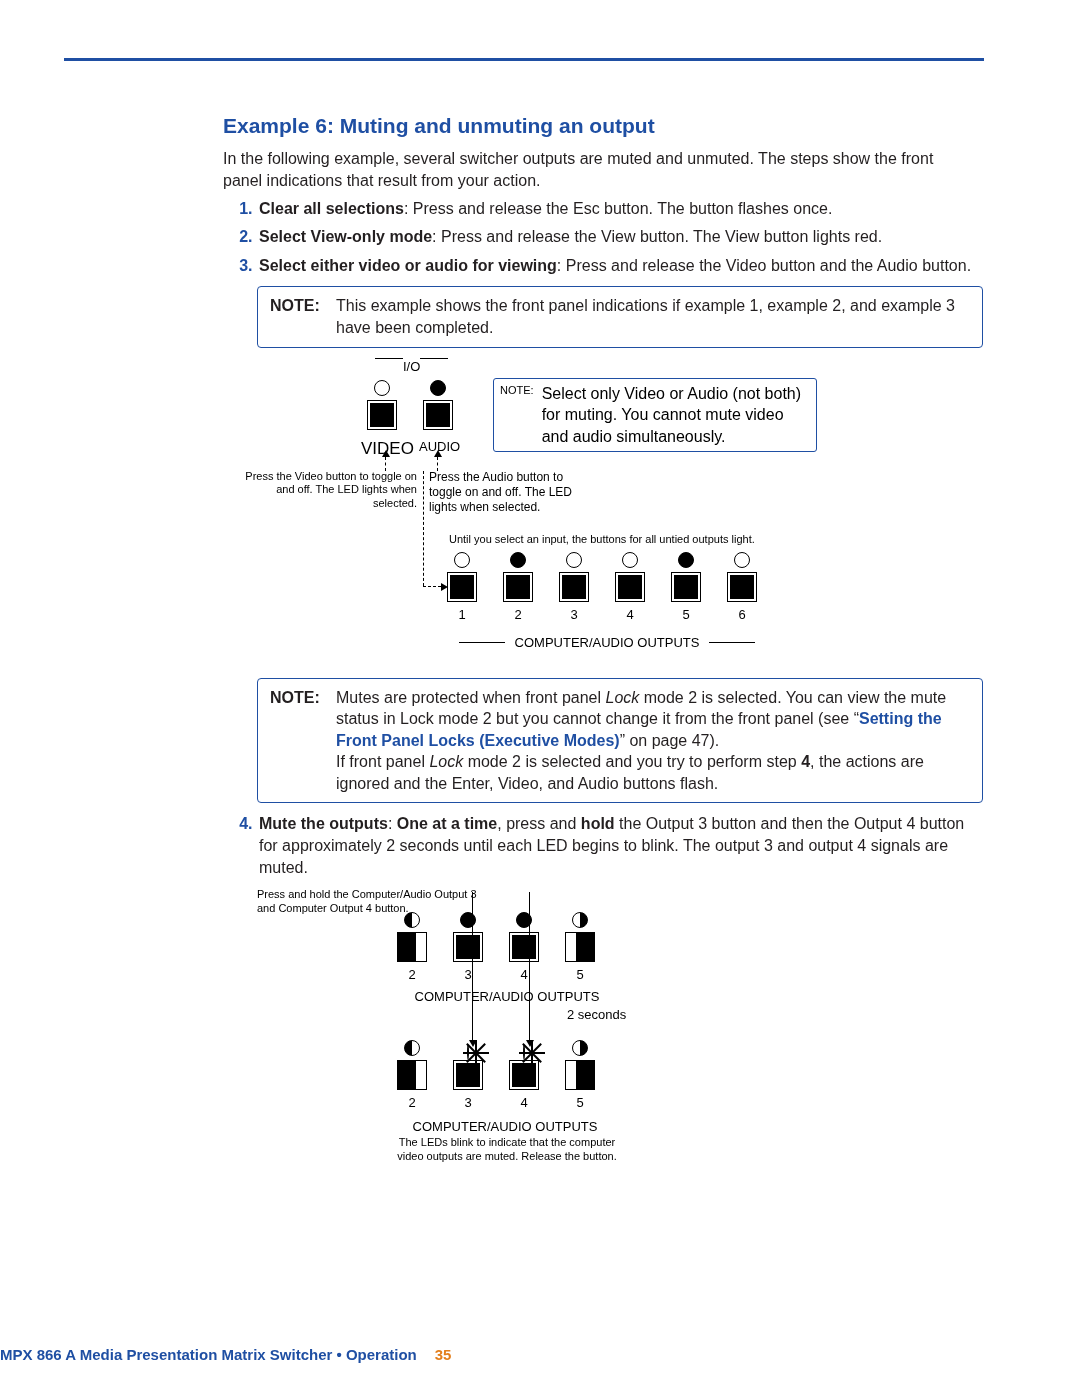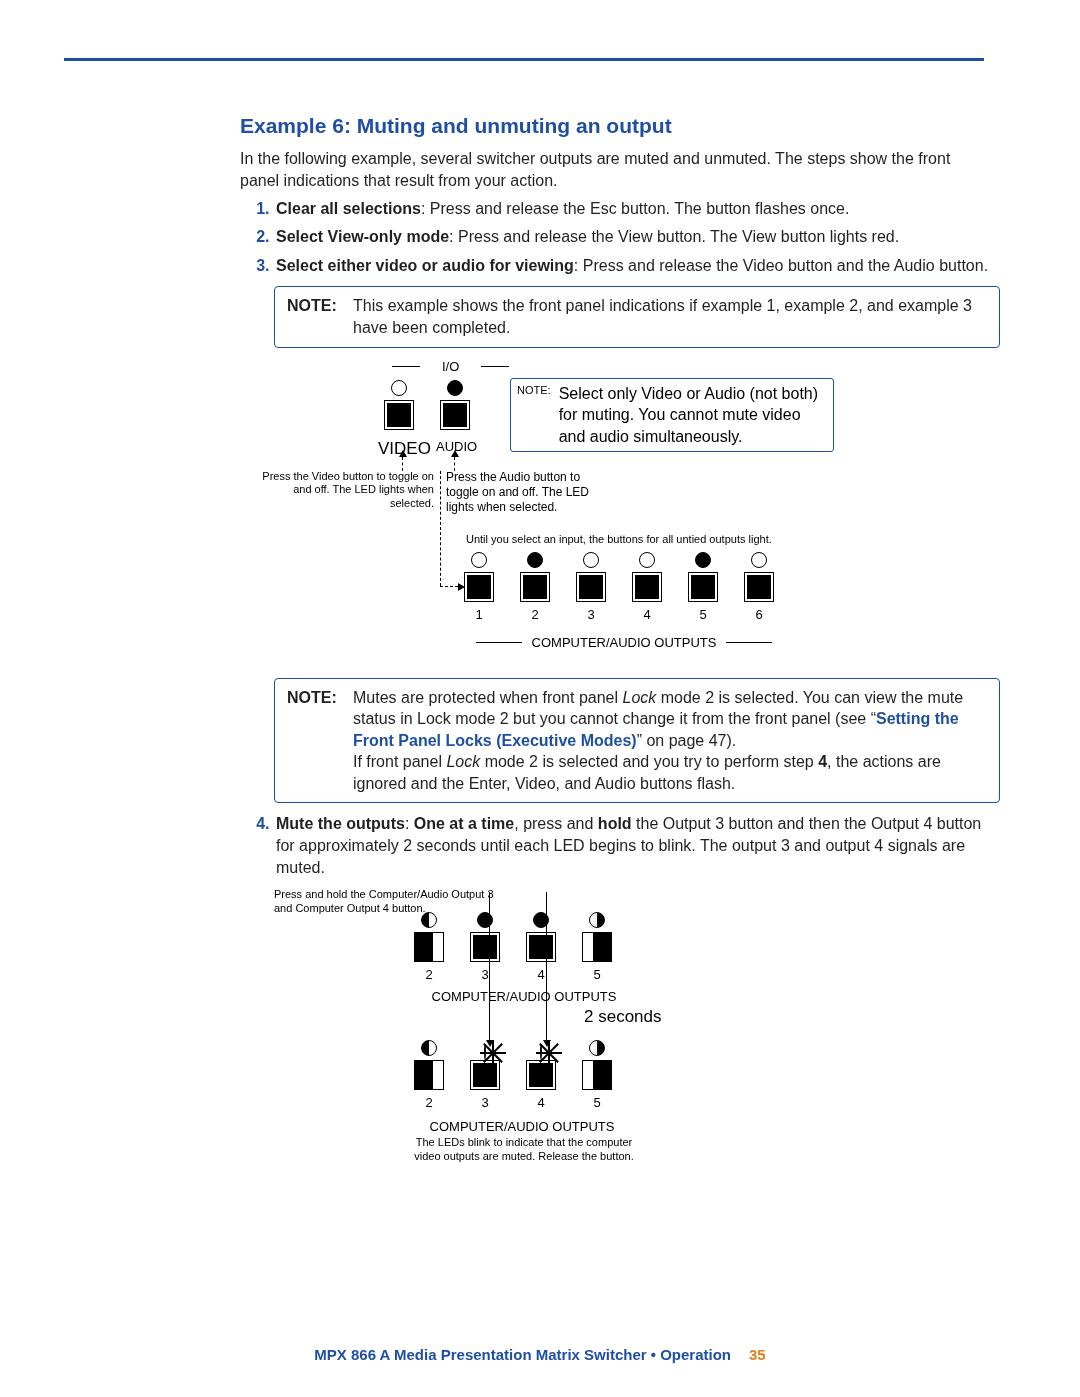--- a/index.html
+++ b/index.html
@@ -1,38 +1,38 @@
 <!DOCTYPE html>
 <html><head>
 <meta charset="utf-8">
 <style>
 html,body{margin:0;padding:0;background:#fff;font-family:"Segoe UI",Arial,Helvetica,sans-serif;color:#231f20;font-size:16px;line-height:1.35}
 .page{width:1080px;height:1397px;position:relative;box-sizing:border-box}
 .top-rule{position:absolute;left:64px;top:58px;width:920px;height:3px;background:#1f4fa3}
-.content{position:absolute;left:240px;top:112px;width:760px}
+.content{position:absolute;left:223px;top:112px;width:760px}
 h2{font-size:21px;font-weight:700;color:#1f4fa3;margin:0 0 8px 0}
 p{margin:0 8px 6px 0}
 ol{margin:6px 0 10px 0;padding-left:34px}
 ol>li{margin:0 0 7px 0;padding-left:2px}
 ol>li::marker{font-weight:700;color:#1f4fa3}
 b{font-weight:700}
 i{font-style:italic}
 .link{color:#1f4fa3;font-weight:700}
 .notebox{border:1.5px solid #1f4fa3;border-radius:4px;padding:8px 12px 8px 12px;margin:10px 0 10px 34px;display:flex;gap:14px}
 .notebox .nl{font-weight:700;min-width:52px}
 .notebox .nb{flex:1}
 .diagram{margin:8px 0 8px 34px;font-family:Arial,Helvetica,sans-serif;font-size:12px;color:#000}
 .smallnote{border:1px solid #1f4fa3;border-radius:3px;padding:4px 6px;font-size:12px;display:flex;gap:8px}
 .btn{display:inline-block;vertical-align:top;text-align:center}
 .led{width:14px;height:14px;border:1.5px solid #000;border-radius:50%;display:block;margin:0 auto 4px auto;background:#fff}
 .led.on{background:#000}
 .sq{width:28px;height:28px;border:1.5px solid #000;background:#000;display:block;margin:0 auto;box-shadow:inset 0 0 0 2px #fff}
 .lbl{font-size:13px;margin-top:4px}
 .row{display:flex;gap:26px;align-items:flex-end}
-.footer{position:absolute;left:0;bottom:32px;width:100%;text-align:center;font-weight:700;color:#1f4fa3;font-size:15px}
+.footer{position:absolute;left:0;bottom:32px;width:100%;font-weight:700;color:#1f4fa3;font-size:15px}
 .footer .pg{color:#e37f1d;margin-left:18px}
 .dash-v{border-left:1.5px dashed #000;position:absolute}
 .dash-h{border-top:1.5px dashed #000;position:absolute}
 .arrow-up::after{content:"";position:absolute;left:-4px;top:-7px;border-left:4.5px solid transparent;border-right:4.5px solid transparent;border-bottom:7px solid #000}
 .arrow-right::after{content:"";position:absolute;right:-7px;top:-4px;border-top:4.5px solid transparent;border-bottom:4.5px solid transparent;border-left:7px solid #000}
 .arrow-down::after{content:"";position:absolute;left:-4px;bottom:-7px;border-left:4.5px solid transparent;border-right:4.5px solid transparent;border-top:7px solid #000}
 .hl{position:absolute;height:1.5px;background:#000}
 .sun{width:16px;height:16px;border:1.5px solid #000;border-radius:50%;margin:0 auto 4px auto;position:relative;background:#fff}
 .sun::before,.sun::after{content:"";position:absolute;background:#000}
 .sun::before{left:7px;top:-5px;width:2px;height:26px;box-shadow:0 0 0 0 #000}
@@ -59,21 +59,21 @@
 <li><b>Select either video or audio for viewing</b><span>: Press and release the Video button and the Audio button.</span></li>
 </ol>
 
 <div class="notebox">
 <div class="nl">NOTE:</div>
 <div class="nb">This example shows the front panel indications if example 1, example 2, and example 3 have been completed.</div>
 </div>
 
 <div class="diagram" style="position:relative;height:310px">
 
-  <div style="position:absolute;left:118px;top:0;display:flex;align-items:center;gap:22px">
+  <div style="position:absolute;left:118px;top:0;display:flex;gap:0">
     <span class="hl" style="position:static;width:28px;display:inline-block"></span>
     <span style="font-size:13px">I/O</span>
     <span class="hl" style="position:static;width:28px;display:inline-block"></span>
   </div>
 
   <div style="position:absolute;left:110px;top:22px" class="row">
     <div class="btn">
             <span class="led"></span>
             <span class="sq"></span>
           </div>
@@ -175,21 +175,21 @@
           </div>
     <div class="btn">
             <span class="half" style="background:linear-gradient(90deg,#fff 50%,#000 50%)"></span>
             <span class="halfsq"></span>
             <div class="lbl">5</div>
           </div>
   </div>
   <div style="position:absolute;left:140px;top:100px;width:220px;text-align:center">
     <span style="font-size:13px">COMPUTER/AUDIO OUTPUTS</span>
   </div>
-  <div style="position:absolute;left:310px;top:118px;font-size:17px">2 seconds</div>
+  <div style="position:absolute;left:310px;top:118px;font-size:13px">2 seconds</div>
 
   <div class="dash-v arrow-down" style="border-left:1.5px solid #000;left:215px;top:4px;height:148px"></div>
   <div class="dash-v arrow-down" style="border-left:1.5px solid #000;left:272px;top:4px;height:148px"></div>
 
   <div style="position:absolute;left:140px;top:152px" class="row">
     <div class="btn">
             <span class="half"></span>
             <span class="halfsq l"></span>
             <div class="lbl">2</div>
           </div>

